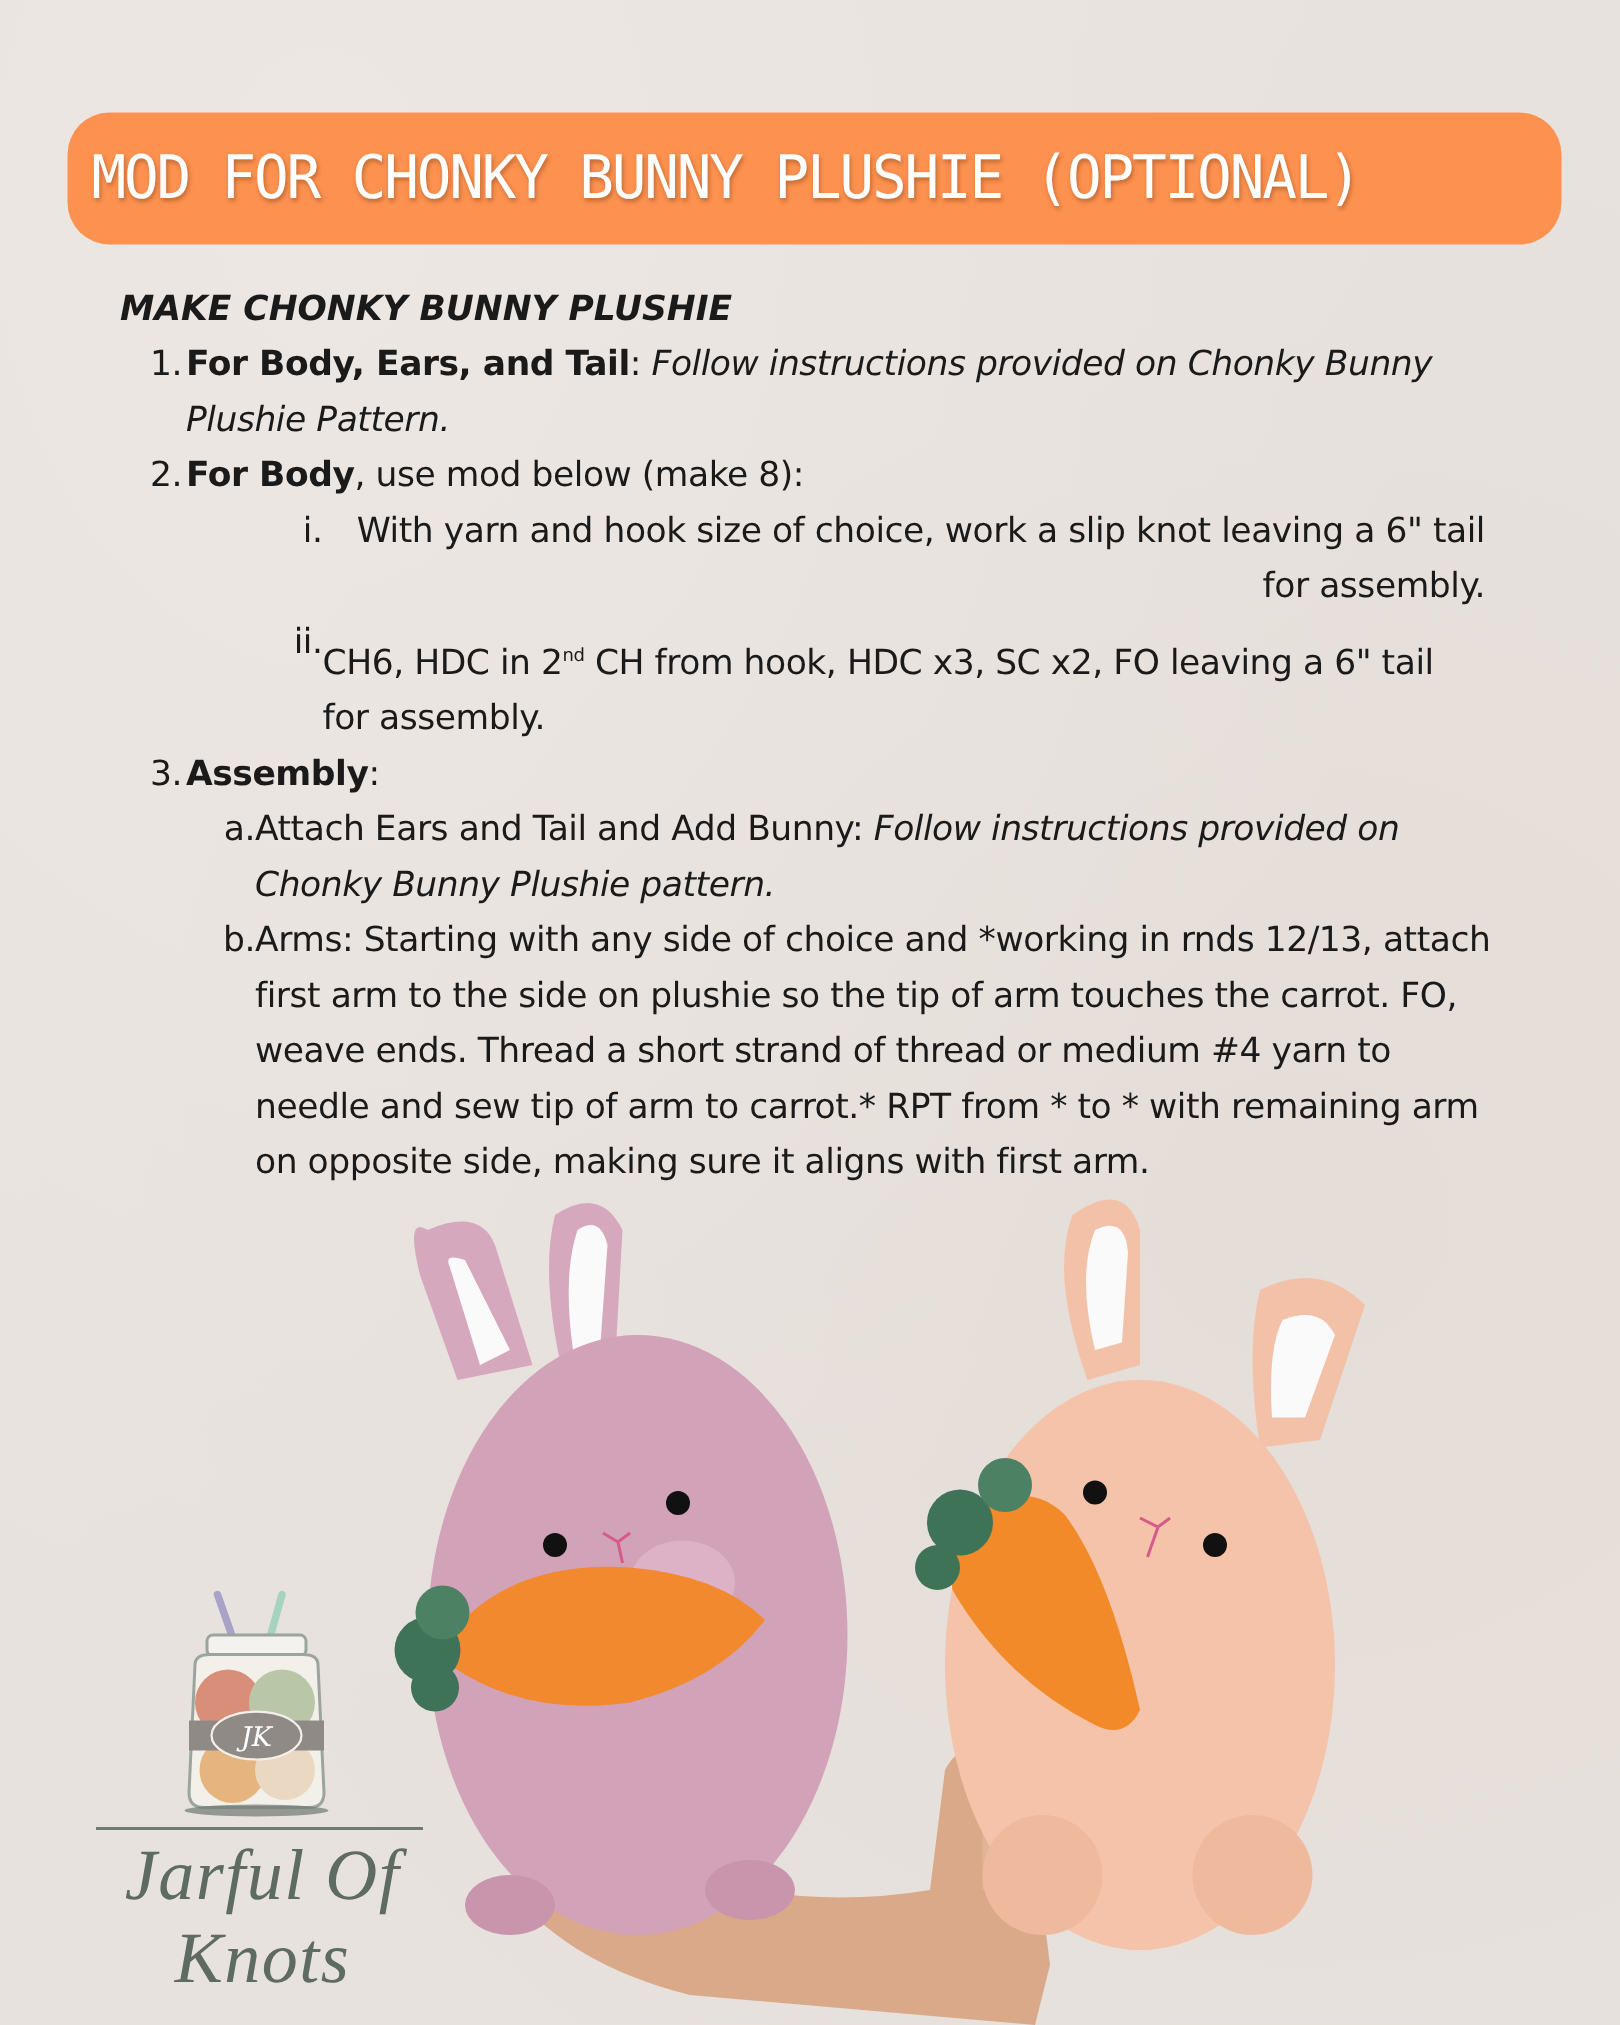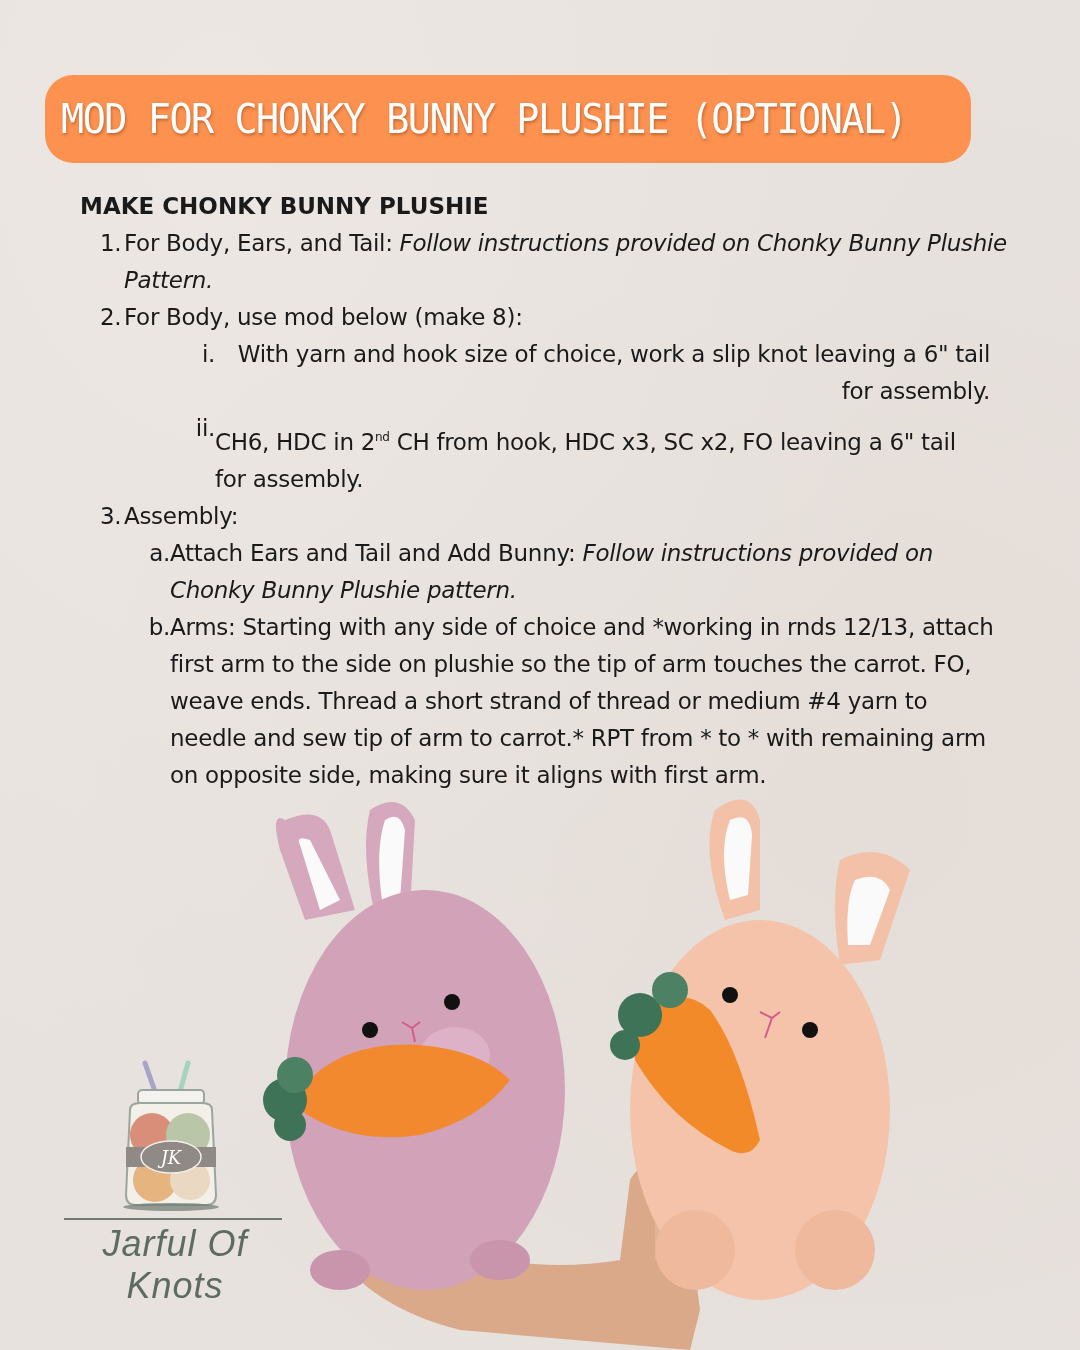--- a/index.html
+++ b/index.html
@@ -9,21 +9,21 @@
       background: #e8e2de;
       background-image:
         radial-gradient(ellipse at 20% 10%, #ece7e3 0%, rgba(236,231,227,0) 60%),
         radial-gradient(ellipse at 80% 60%, #e4ddd8 0%, rgba(228,221,216,0) 70%);
       font-family: "DejaVu Sans", sans-serif;
       color: #1a1a1a;
     }
     .banner {
       position: absolute;
       left: 45px; top: 75px;
-      width: 926px; height: 88px;
+      width: 996px; height: 88px;
       background: #fd914f;
       border-radius: 28px;
       display: flex; align-items: center;
       padding-left: 16px;
     }
     .banner-title {
       font-family: "DejaVu Sans Mono", monospace;
       font-size: 40px;
       color: #ffffff;
       letter-spacing: -1.5px;
@@ -33,53 +33,53 @@
       white-space: nowrap;
     }
     .content {
       position: absolute;
       left: 80px; top: 188px;
       width: 930px;
       font-size: 23px;
       line-height: 37px;
       letter-spacing: -0.3px;
     }
-    .section-heading { font-weight: bold; font-size: 23px; letter-spacing: 0; }
+    .section-heading { font-weight: bold; font-size: 23px; letter-spacing: 0; font-style: italic; }
     .item { display: flex; }
     .num { flex: 0 0 auto; }
     .body-text { flex: 1 1 auto; }
     .lvl1 { margin-left: 20px; }
     .lvl1 .num { width: 24px; }
     .lvl2-roman { margin-left: 110px; }
     .lvl2-roman .num { width: 25px; text-align: right; }
     .lvl2-roman.ii .num { margin-left: -10px; width: 35px; }
     .lvl2-alpha { margin-left: 63px; }
     .lvl2-alpha .num { width: 27px; text-align: right; }
-    b { font-weight: normal; }
+    b { font-weight: bold; }
     i { font-style: italic; }
     sup { font-size: 12px; vertical-align: super; line-height: 0; }
 
     
     .photo {
       position: absolute;
       left: 260px; top: 790px;
       width: 700px; height: 560px;
     }
     .logo {
       position: absolute;
       left: 60px; top: 1055px;
       width: 230px; height: 240px;
     }
     .logo-text {
       position: absolute;
       left: 0; top: 168px; width: 230px;
       text-align: center;
-      font-family: Liberation Sans, sans-serif;
+      font-family: Liberation Serif, serif;
       font-style: italic;
-      font-size: 36px;
+      font-size: 48px;
       color: #5d6b62;
       letter-spacing: 1px;
     }
     .logo-rule {
       position: absolute; left: 4px; top: 163px;
       width: 218px; height: 2px; background: #6f7a72;
     }
   </style>
 </head>
 <body>

